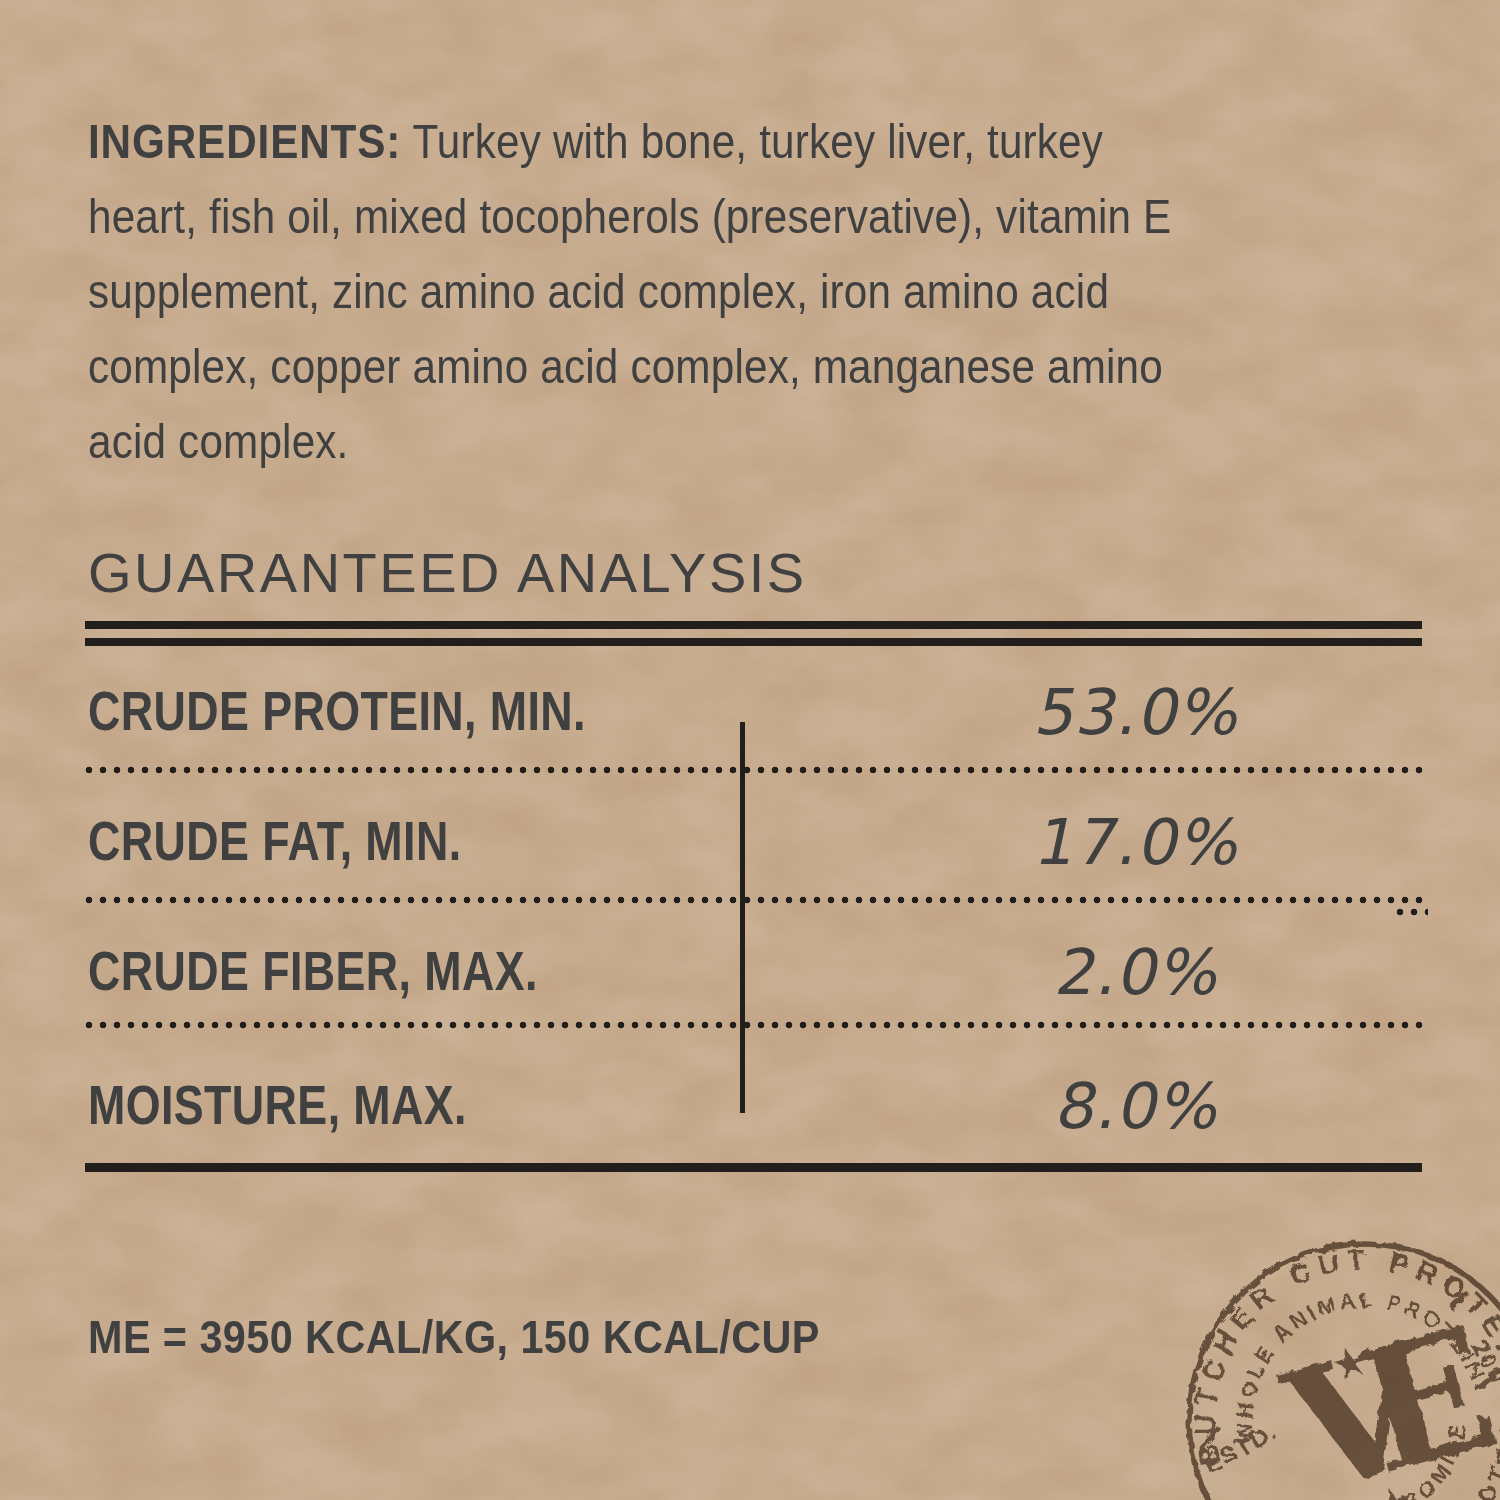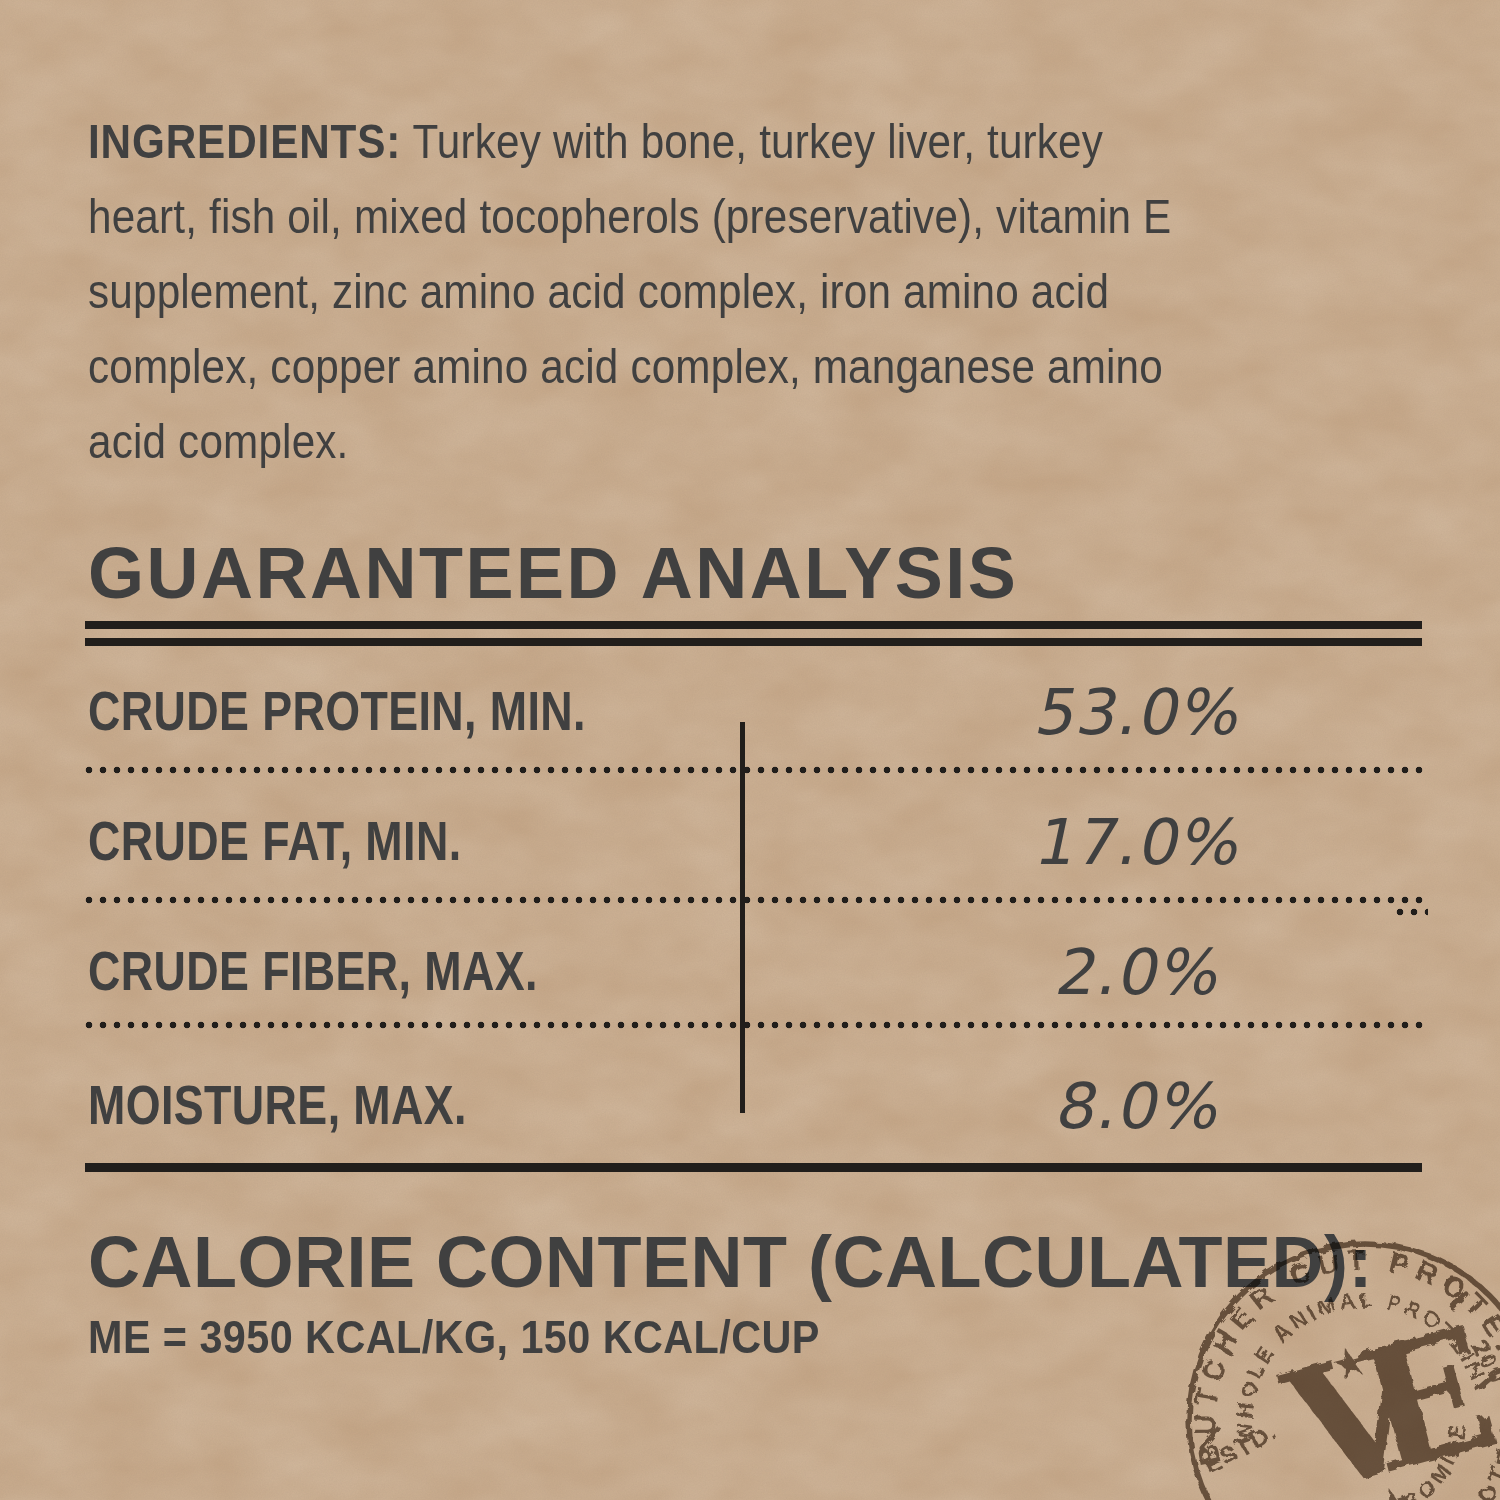--- a/index.html
+++ b/index.html
@@ -7,21 +7,21 @@
        font-family:"Liberation Sans",sans-serif;}
   .page{position:relative;width:1500px;height:1500px;overflow:hidden;
         background:#c4a484;color:#404040;}
   .texture{position:absolute;left:0;top:0;pointer-events:none;}
 
   .abs{position:absolute;}
   .ing-line{left:88px;white-space:nowrap;font-size:48px;line-height:75px;
             letter-spacing:.2px;transform:scaleX(.88);transform-origin:left top;}
   .ing-label{font-weight:700;letter-spacing:1px;}
 
-  .section-title{left:88px;font-weight:700;font-size:72px;line-height:56px;
+  .section-title{left:88px;font-weight:400;font-size:56px;line-height:56px;
                  letter-spacing:2.5px;white-space:nowrap;}
 
   .rule{left:85px;width:1337px;height:8px;background:#211e1b;}
   .rule-thick{height:9px;}
 
   .dotted{left:85px;width:1343px;height:8px;background-repeat:repeat-x;
           background-image:radial-gradient(circle at 4px 4px,#211e1b 3.1px,rgba(0,0,0,0) 3.6px);
           background-size:14px 8px;}
   .dotted-small{width:32px;}
 
@@ -93,21 +93,20 @@
     <div class="abs ga-value" style="top:941px">2.0%</div>
     <div class="abs dotted" style="top:1021px"></div>
 
     <div class="abs ga-label" style="top:1077px">MOISTURE, MAX.</div>
     <div class="abs ga-value" style="top:1075px">8.0%</div>
 
     <div class="abs vdivider"></div>
     <div class="abs rule rule-thick" style="top:1163px"></div>
   </div>
 
-  <div class="abs section-title" style="top:1234px;letter-spacing:.5px">CALORIE CONTENT (CALCULATED):</div>
   <div class="abs cal-detail" style="top:1312px">ME = 3950 KCAL/KG, 150 KCAL/CUP</div>
 
   <svg class="stamp" viewBox="0 0 520 520" aria-hidden="true">
     <defs>
       <filter id="rough" x="-10%" y="-10%" width="120%" height="120%">
         <feTurbulence type="fractalNoise" baseFrequency="0.09" numOctaves="3" seed="4" result="t"></feTurbulence>
         <feDisplacementMap in="SourceGraphic" in2="t" scale="7"></feDisplacementMap>
       </filter>
       <path id="arcTopOuter" d="M 110 260 A 150 150 0 0 1 410 260" fill="none"></path>
       <path id="arcTopInner" d="M 147 260 A 113 113 0 0 1 373 260" fill="none"></path>

